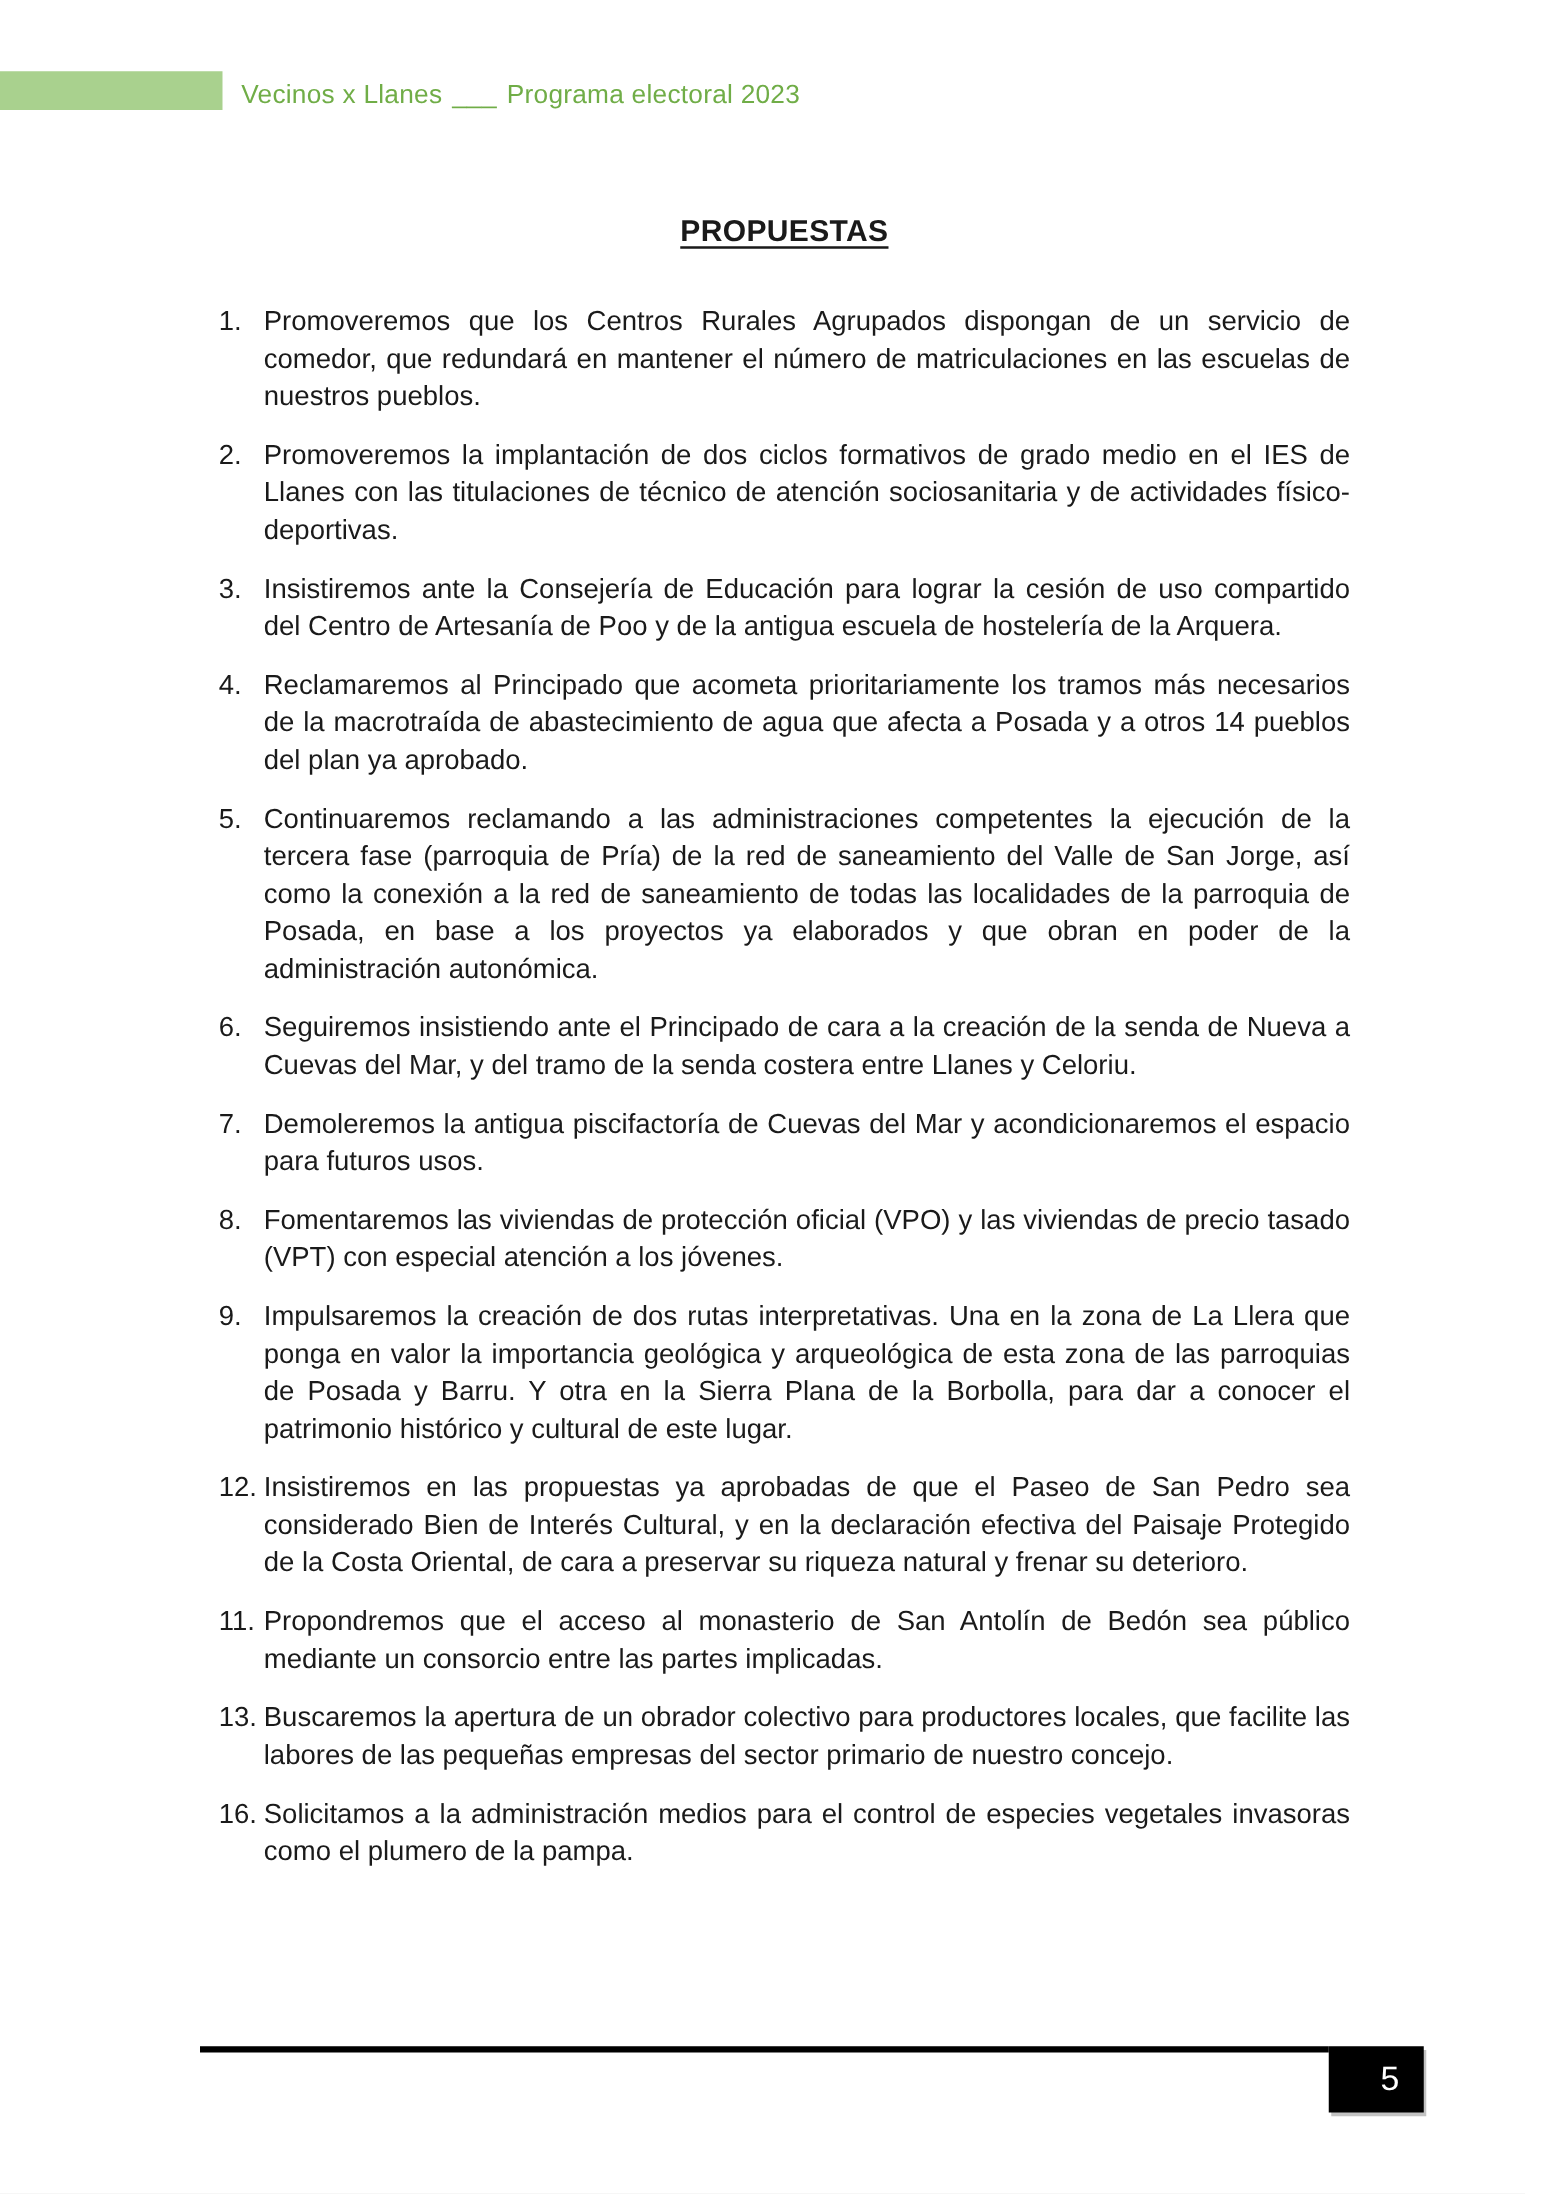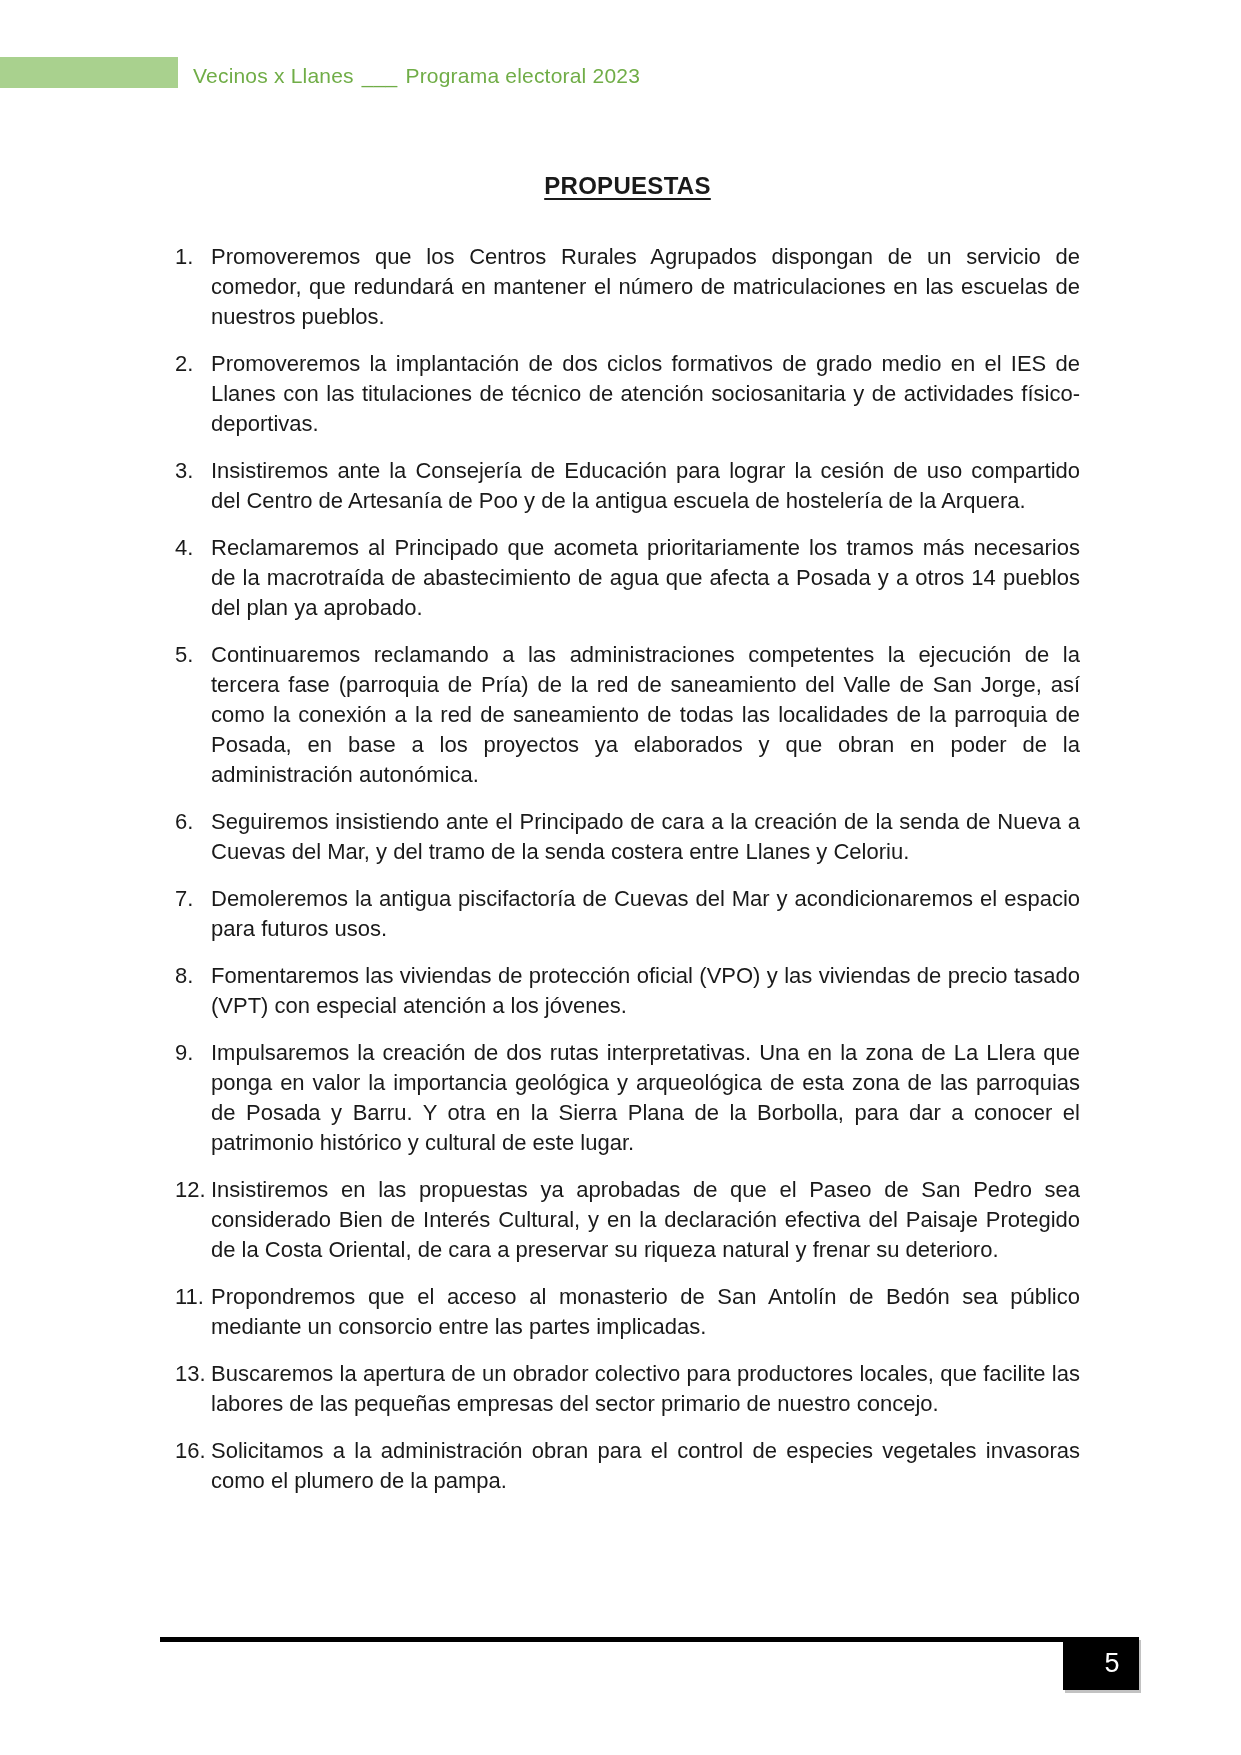--- a/index.html
+++ b/index.html
@@ -155,21 +155,21 @@
         </div>
 
 
         <div class="proposal">
           <span class="proposal-number">13.</span>
           <span class="proposal-text">Buscaremos la apertura de un obrador colectivo para productores locales, que facilite las labores de las pequeñas empresas del sector primario de nuestro concejo.</span>
         </div>
 
         <div class="proposal">
           <span class="proposal-number">16.</span>
-          <span class="proposal-text">Solicitamos a la administración obran para el control de especies vegetales invasoras como el plumero de la pampa.</span>
+          <span class="proposal-text">Solicitamos a la administración medios para el control de especies vegetales invasoras como el plumero de la pampa.</span>
         </div>
       </div>
   </div>
 
   <div class="footer-rule"></div>
   <div class="page-number-badge">
     <span>5</span>
   </div>
 
 </div>

